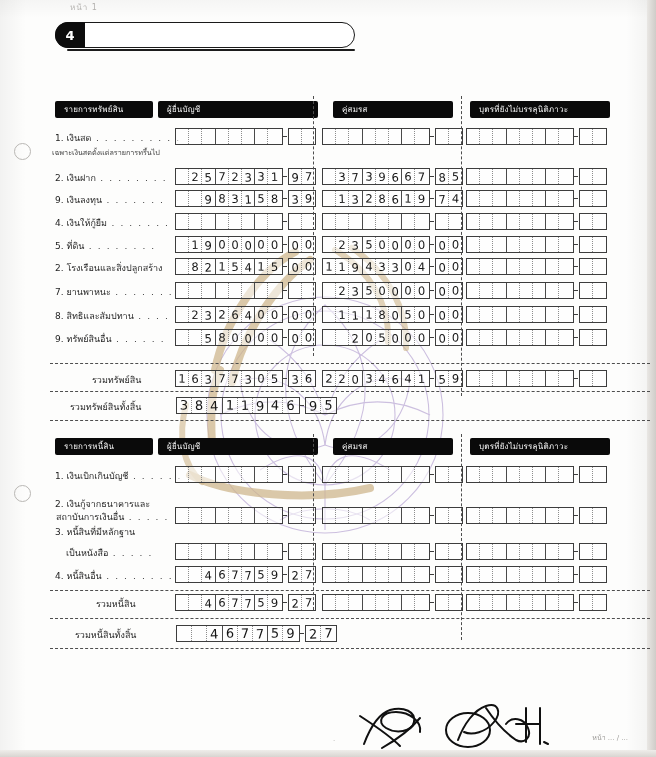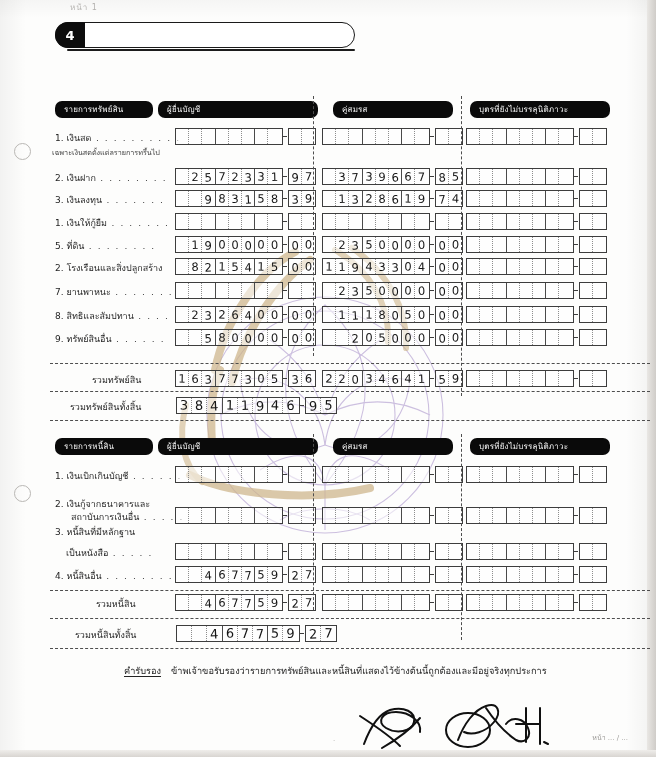--- a/index.html
+++ b/index.html
@@ -84,21 +84,21 @@
   .intro {
     position: absolute; left: 98px; top: 68px;
     width: 545px;
     font-size: 9.2px; color: #2e2e2e; white-space: nowrap;
   }
 
   
   .pill {
     position: absolute; height: 17px;
     background: #0a0a0a;
-    border-radius: 7px;
+    border-radius: 2px;
     display: flex; align-items: center;
     padding: 0 9px;
     color: #ffffff; font-size: 8px;
     letter-spacing: .2px; white-space: nowrap;
     overflow: hidden;
   }
   .rowlabel {
     position: absolute;
     font-size: 9px; color: #242424;
     white-space: nowrap;
@@ -392,21 +392,21 @@
           <div class="cell solid" style="width: 13.2px;"></div>
           <div class="cell" style="width: 13.2px;"></div>
           <div class="cell" style="width: 13.2px;"></div>
         </div>
         <div class="dash"></div>
         <div class="satang">
           <div class="cell" style="width: 13.2px;"></div>
           <div class="cell" style="width: 13.2px;"></div>
         </div>
       </div>
-      <div class="rowlabel" style="left: 55px; top: 193px;"><span>3. เงินลงทุน</span><span class="dots"> . . . . . . . </span></div>
+      <div class="rowlabel" style="left: 55px; top: 193px;"><span>9. เงินลงทุน</span><span class="dots"> . . . . . . . </span></div>
       <div class="boxgrp" style="left: 175px; top: 190px;">
         <div class="baht">
           <div class="cell" style="width: 13.2px;"></div>
           <div class="cell" style="width: 13.2px;"></div>
           <div class="cell solid" style="width: 13.2px;">
             <span class="digit tilt-b">9</span>
           </div>
           <div class="cell" style="width: 13.2px;">
             <span class="digit tilt-a">8</span>
           </div>
@@ -478,21 +478,21 @@
           <div class="cell solid" style="width: 13.2px;"></div>
           <div class="cell" style="width: 13.2px;"></div>
           <div class="cell" style="width: 13.2px;"></div>
         </div>
         <div class="dash"></div>
         <div class="satang">
           <div class="cell" style="width: 13.2px;"></div>
           <div class="cell" style="width: 13.2px;"></div>
         </div>
       </div>
-      <div class="rowlabel" style="left: 55px; top: 216px;"><span>1. เงินให้กู้ยืม</span><span class="dots"> . . . . . . . </span></div>
+      <div class="rowlabel" style="left: 55px; top: 216px;"><span>4. เงินให้กู้ยืม</span><span class="dots"> . . . . . . . </span></div>
       <div class="boxgrp" style="left: 175px; top: 213px;">
         <div class="baht">
           <div class="cell" style="width: 13.2px;"></div>
           <div class="cell" style="width: 13.2px;"></div>
           <div class="cell solid" style="width: 13.2px;"></div>
           <div class="cell" style="width: 13.2px;"></div>
           <div class="cell" style="width: 13.2px;"></div>
           <div class="cell solid" style="width: 13.2px;"></div>
           <div class="cell" style="width: 13.2px;"></div>
           <div class="cell" style="width: 13.2px;"></div>
@@ -1145,21 +1145,21 @@
           <div class="cell" style="width: 13.2px;"></div>
           <div class="cell" style="width: 13.2px;"></div>
         </div>
         <div class="dash"></div>
         <div class="satang">
           <div class="cell" style="width: 13.2px;"></div>
           <div class="cell" style="width: 13.2px;"></div>
         </div>
       </div>
       <div class="rowlabel" style="left: 55px; top: 497px;"><span>2. เงินกู้จากธนาคารและ</span></div>
-      <div class="rowlabel" style="left: 71px; top: 510px;"><span>สถาบันการเงินอื่น</span><span class="dots"> . . . . . </span></div>
+      <div class="rowlabel" style="left: 56px; top: 510px;"><span>สถาบันการเงินอื่น</span><span class="dots"> . . . . . </span></div>
       <div class="boxgrp" style="left: 175px; top: 507px;">
         <div class="baht">
           <div class="cell" style="width: 13.2px;"></div>
           <div class="cell" style="width: 13.2px;"></div>
           <div class="cell solid" style="width: 13.2px;"></div>
           <div class="cell" style="width: 13.2px;"></div>
           <div class="cell" style="width: 13.2px;"></div>
           <div class="cell solid" style="width: 13.2px;"></div>
           <div class="cell" style="width: 13.2px;"></div>
           <div class="cell" style="width: 13.2px;"></div>
@@ -1432,24 +1432,20 @@
       <div class="hsep" style="left: 50px; top: 363px; width: 600px;"></div>
       <div class="hsep" style="left: 50px; top: 391px; width: 600px;"></div>
       <div class="hsep" style="left: 50px; top: 420px; width: 600px;"></div>
       <div class="vsep" style="left: 313px; top: 434px; height: 176px;"></div>
       <div class="vsep" style="left: 461px; top: 434px; height: 206px;"></div>
       <div class="hsep" style="left: 50px; top: 590px; width: 600px;"></div>
       <div class="hsep" style="left: 50px; top: 618px; width: 600px;"></div>
       <div class="hsep" style="left: 50px; top: 648px; width: 600px;"></div>
     </div>
 
-  <div class="cert">
-    <u>คำรับรอง</u>
-    <span style="padding-left:7px;">ข้าพเจ้าขอรับรองว่ารายการทรัพย์สินและหนี้สินที่แสดงไว้ข้างต้นนี้ถูกต้องและมีอยู่จริงทุกประการ</span>
-  </div>
 
   <svg class="sig" style="left:352px; top:700px;" width="120" height="52" viewBox="0 0 120 52">
     <g stroke="#101010" fill="none" stroke-width="2" stroke-linecap="round" stroke-linejoin="round">
       <path d="M12 44 C18 28, 26 14, 38 10 C52 6, 64 12, 62 22 C60 32, 44 34, 34 28 C24 22, 30 12, 44 12 C58 12, 70 22, 68 32"></path>
       <path d="M8 16 C20 24, 36 34, 48 46"></path>
       <path d="M30 48 C44 40, 58 30, 68 18"></path>
     </g>
   </svg>
 
   <svg class="sig" style="left:428px; top:698px;" width="140" height="56" viewBox="0 0 140 56">

